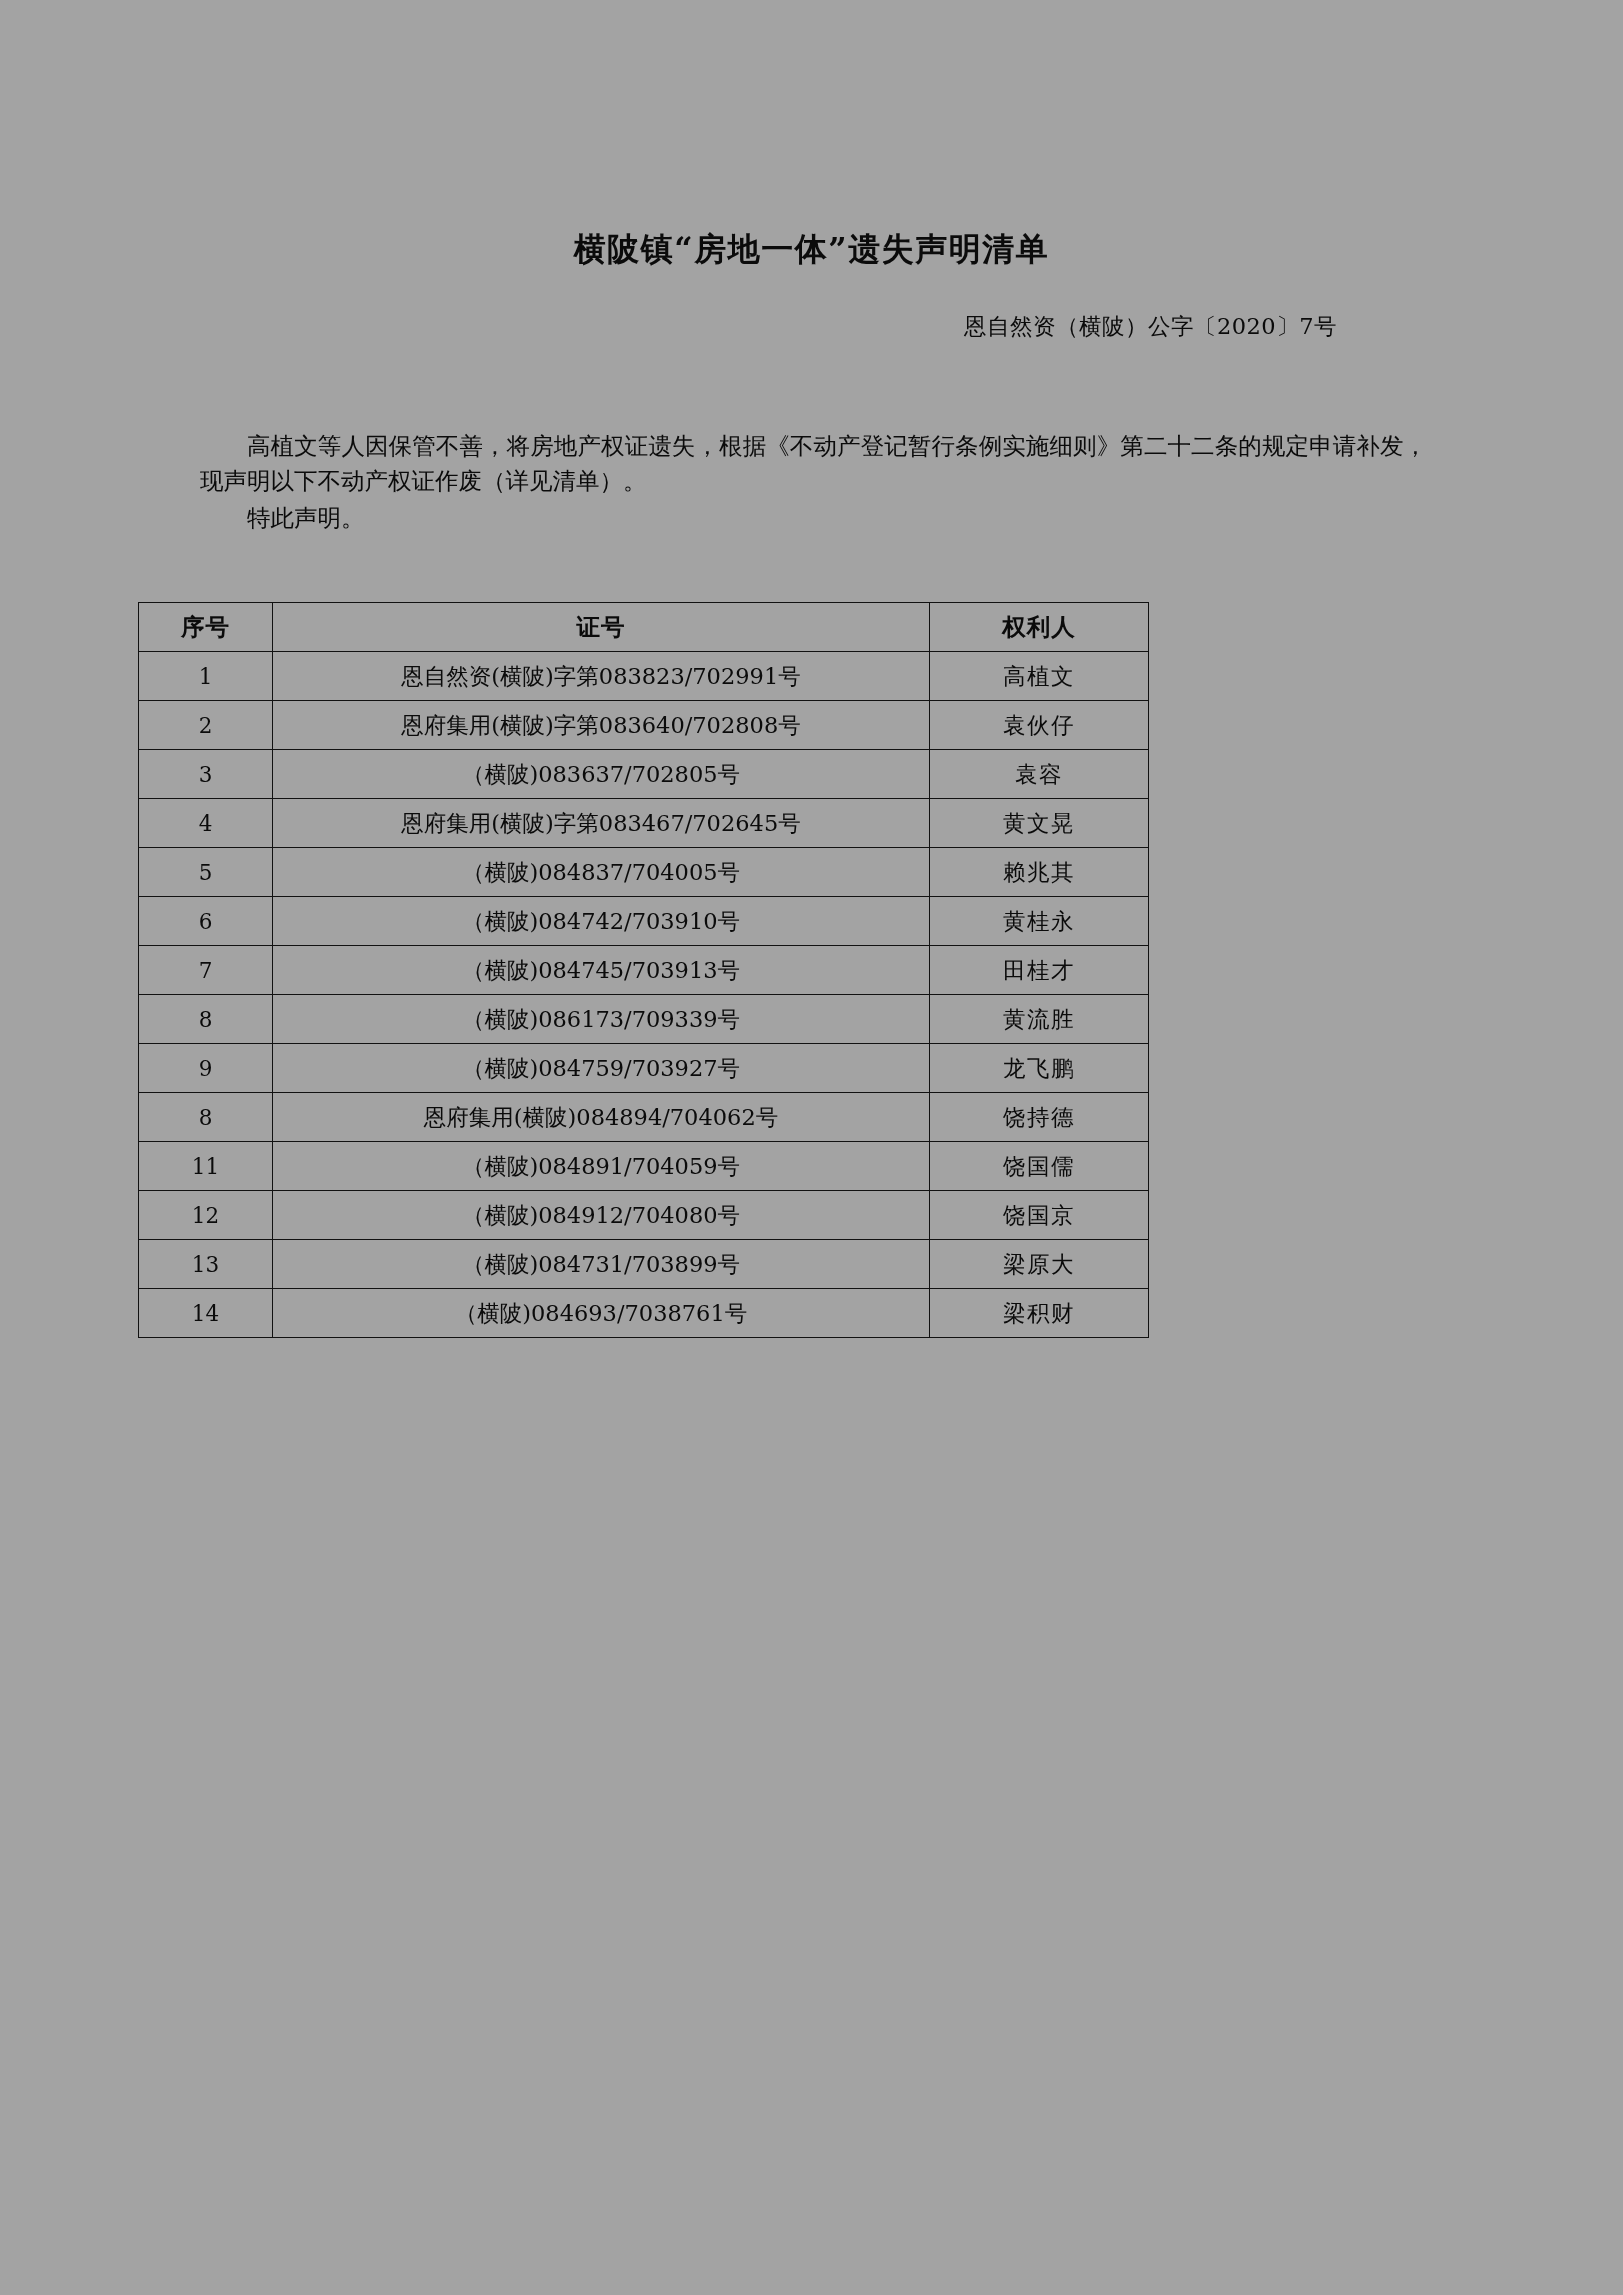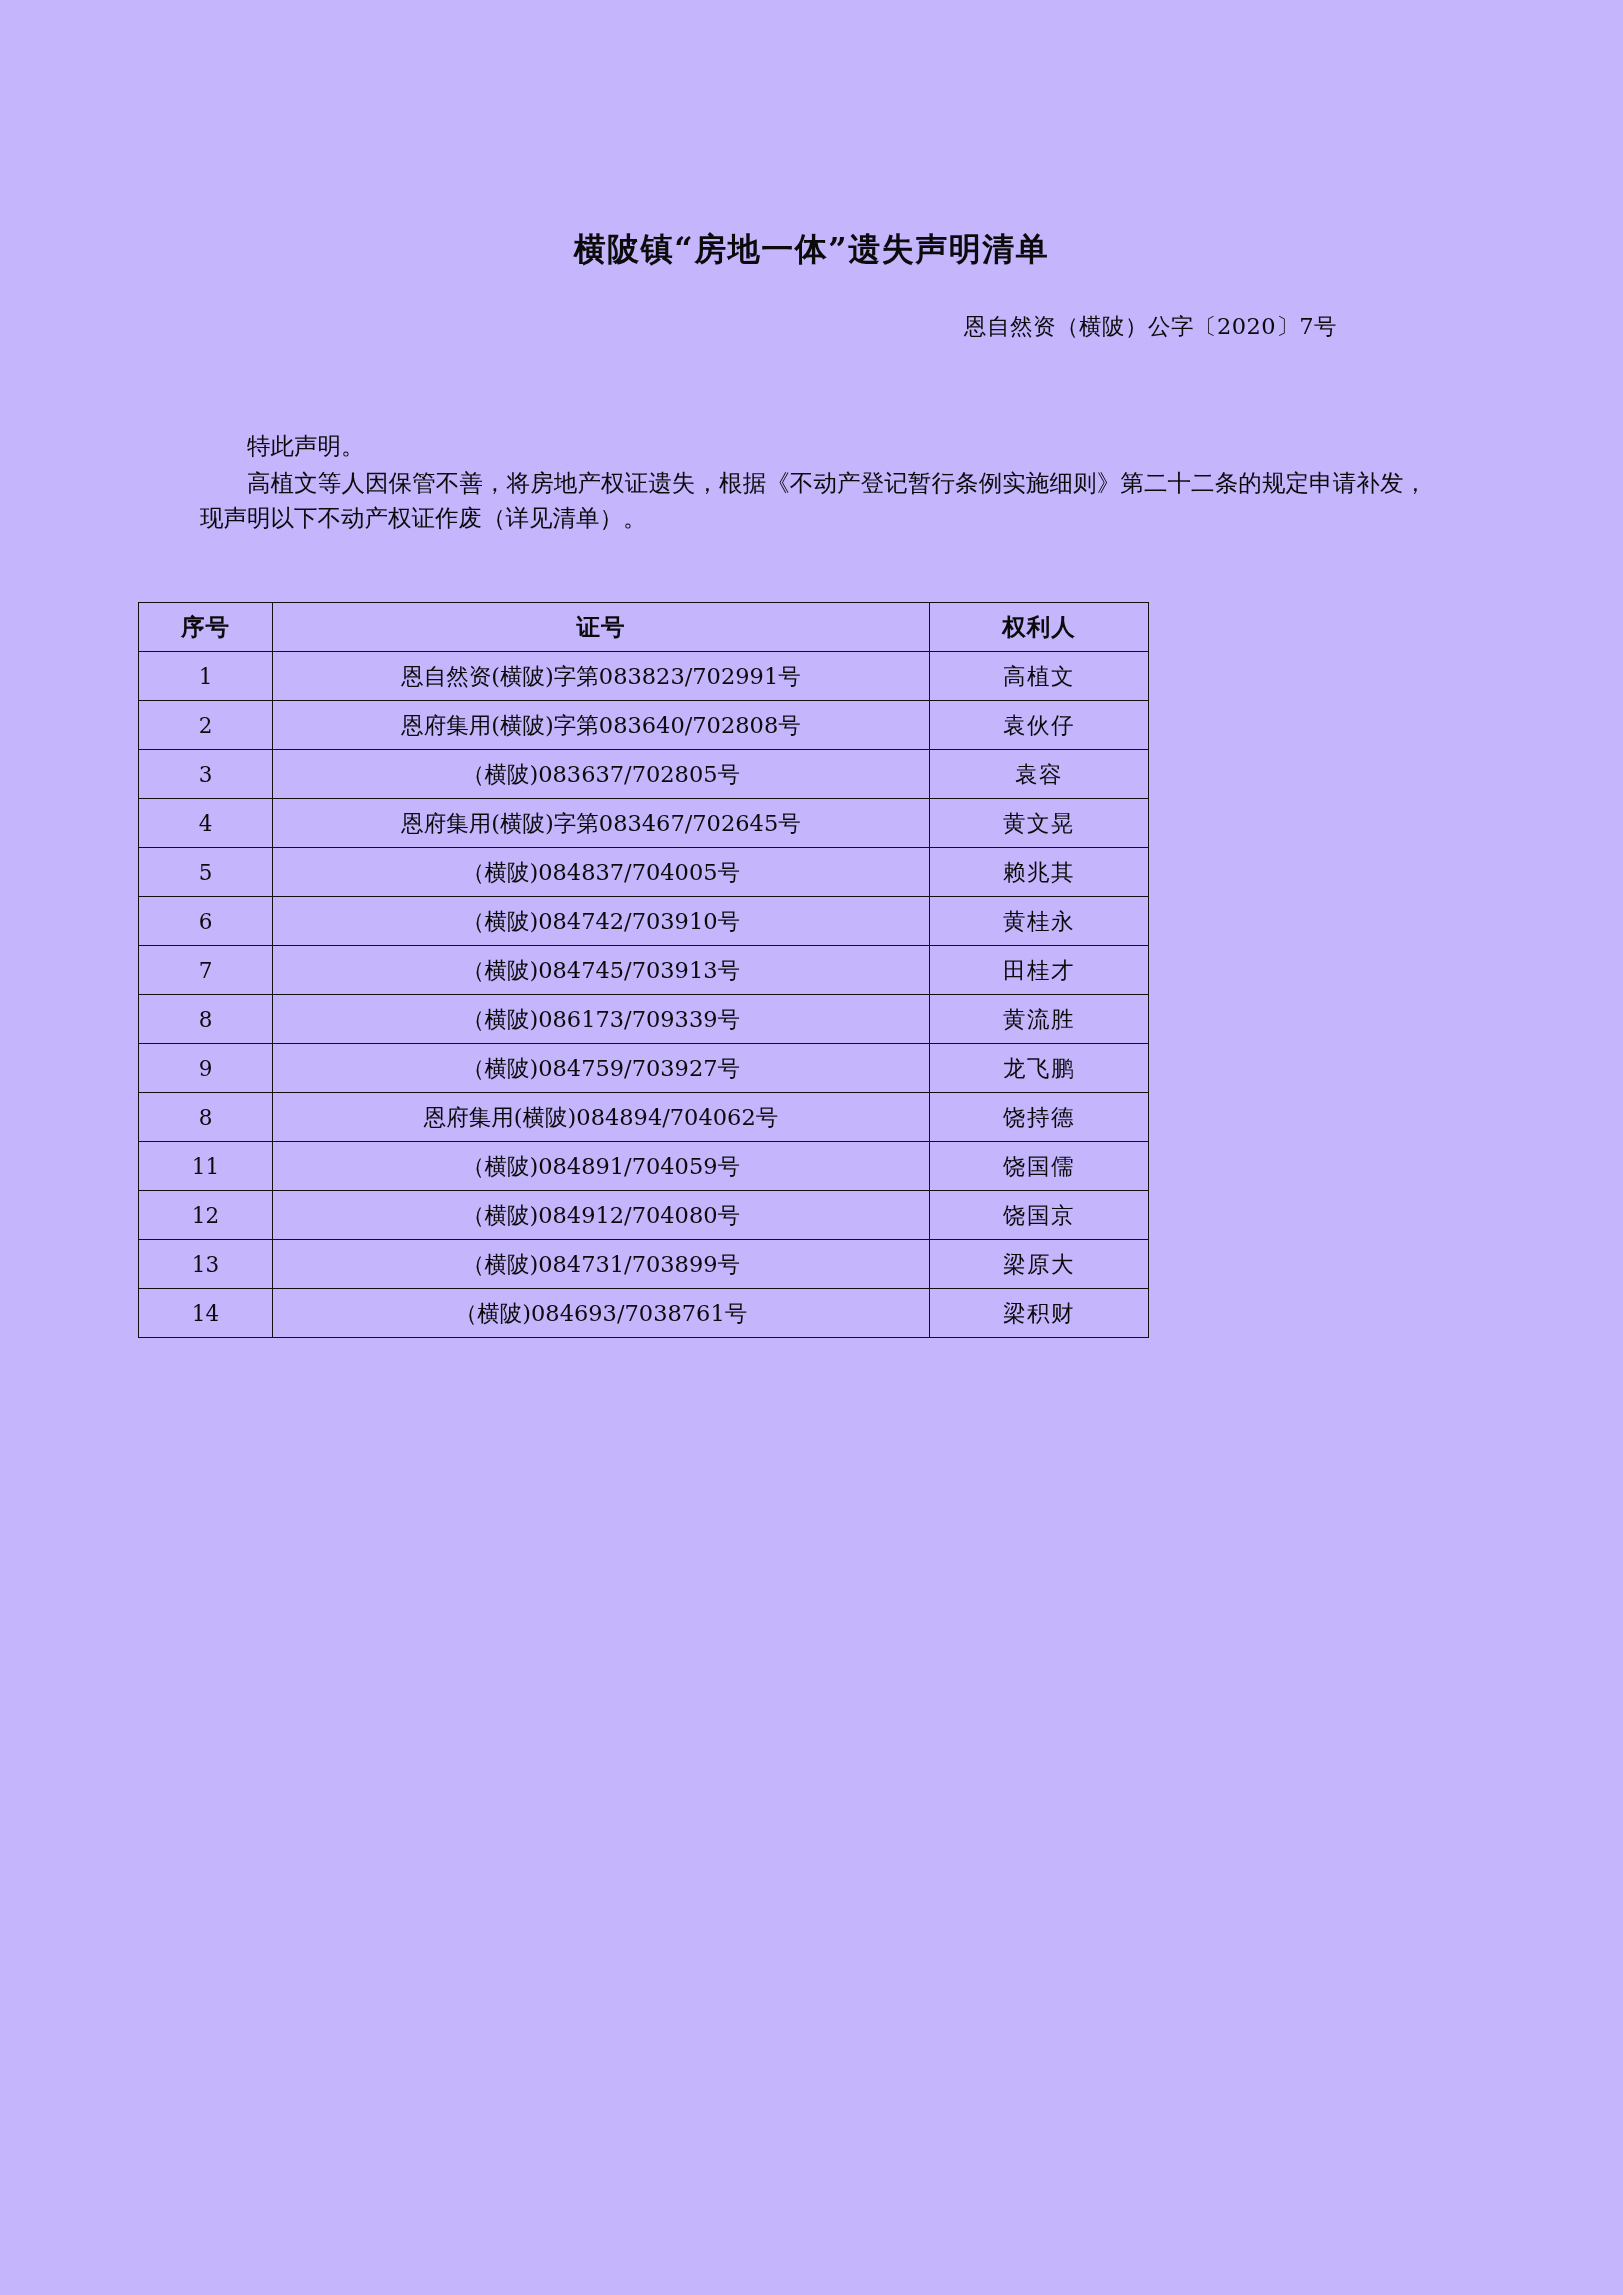--- a/index.html
+++ b/index.html
@@ -12,21 +12,21 @@
     width: 1623px;
     height: 2295px;
     font-family: "DejaVu Sans", "Liberation Sans", sans-serif;
     color: #0b0b0b;
     position: relative;
     overflow: hidden;
   }
   .page {
     position: absolute;
     inset: 0;
-    background: #c4b5fd;
+    background: #a3a3a3;
   }
 
   
   .doc-title {
     position: absolute;
     left: 0;
     right: 0;
     top: 209px;
     text-align: center;
     font-family: "DejaVu Serif", "Liberation Serif", serif;
@@ -117,22 +117,22 @@
 </head>
 <body>
 
 <div class="page">
 
   <h1 class="doc-title">横陂镇“房地一体”遗失声明清单</h1>
 
   <div class="doc-number">恩自然资（横陂）公字〔2020〕7号</div>
 
   <div class="body-block">
+    <p class="body-para">高植文等人因保管不善，将房地产权证遗失，根据《不动产登记暂行条例实施细则》第二十二条的规定申请补发，现声明以下不动产权证作废（详见清单）。</p>
     <p class="body-para">特此声明。</p>
-    <p class="body-para">高植文等人因保管不善，将房地产权证遗失，根据《不动产登记暂行条例实施细则》第二十二条的规定申请补发，现声明以下不动产权证作废（详见清单）。</p>
   </div>
 
   <div class="cert-table-wrap">
     <table class="cert-table">
       <colgroup>
         <col class="c-idx">
         <col class="c-cert">
         <col class="c-owner">
       </colgroup>
       <thead>

